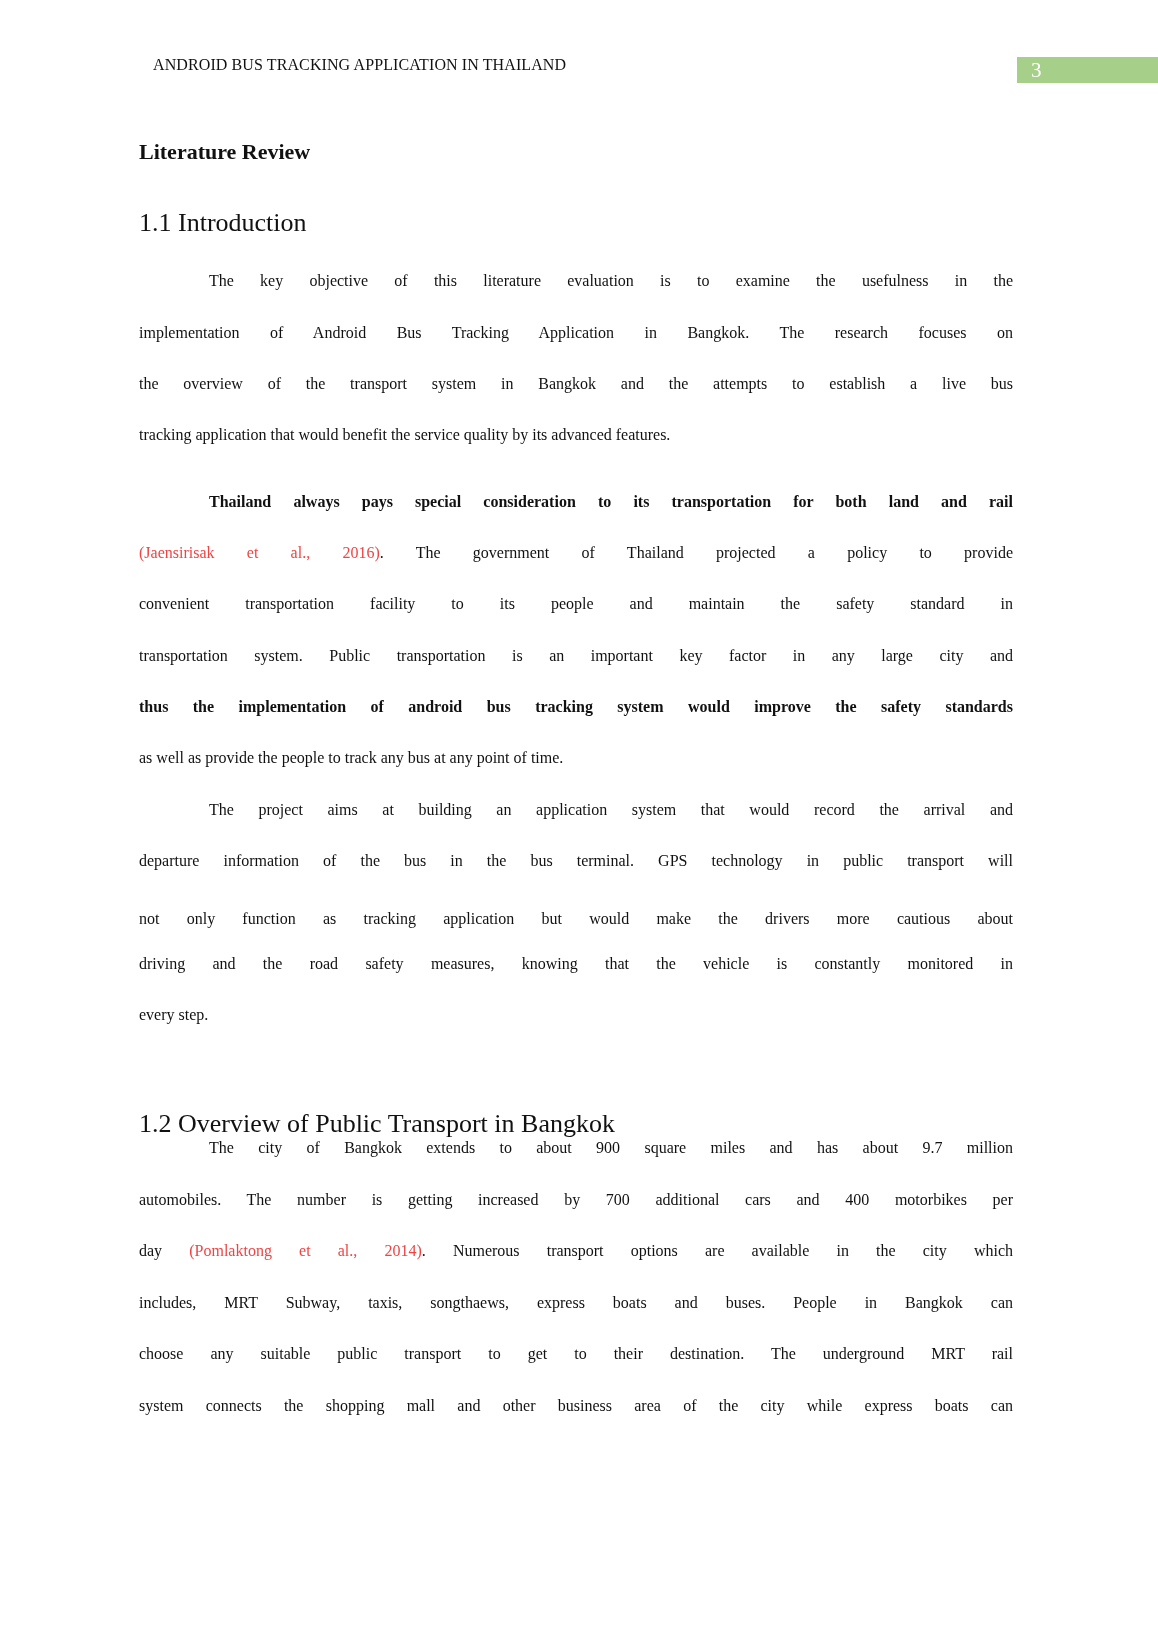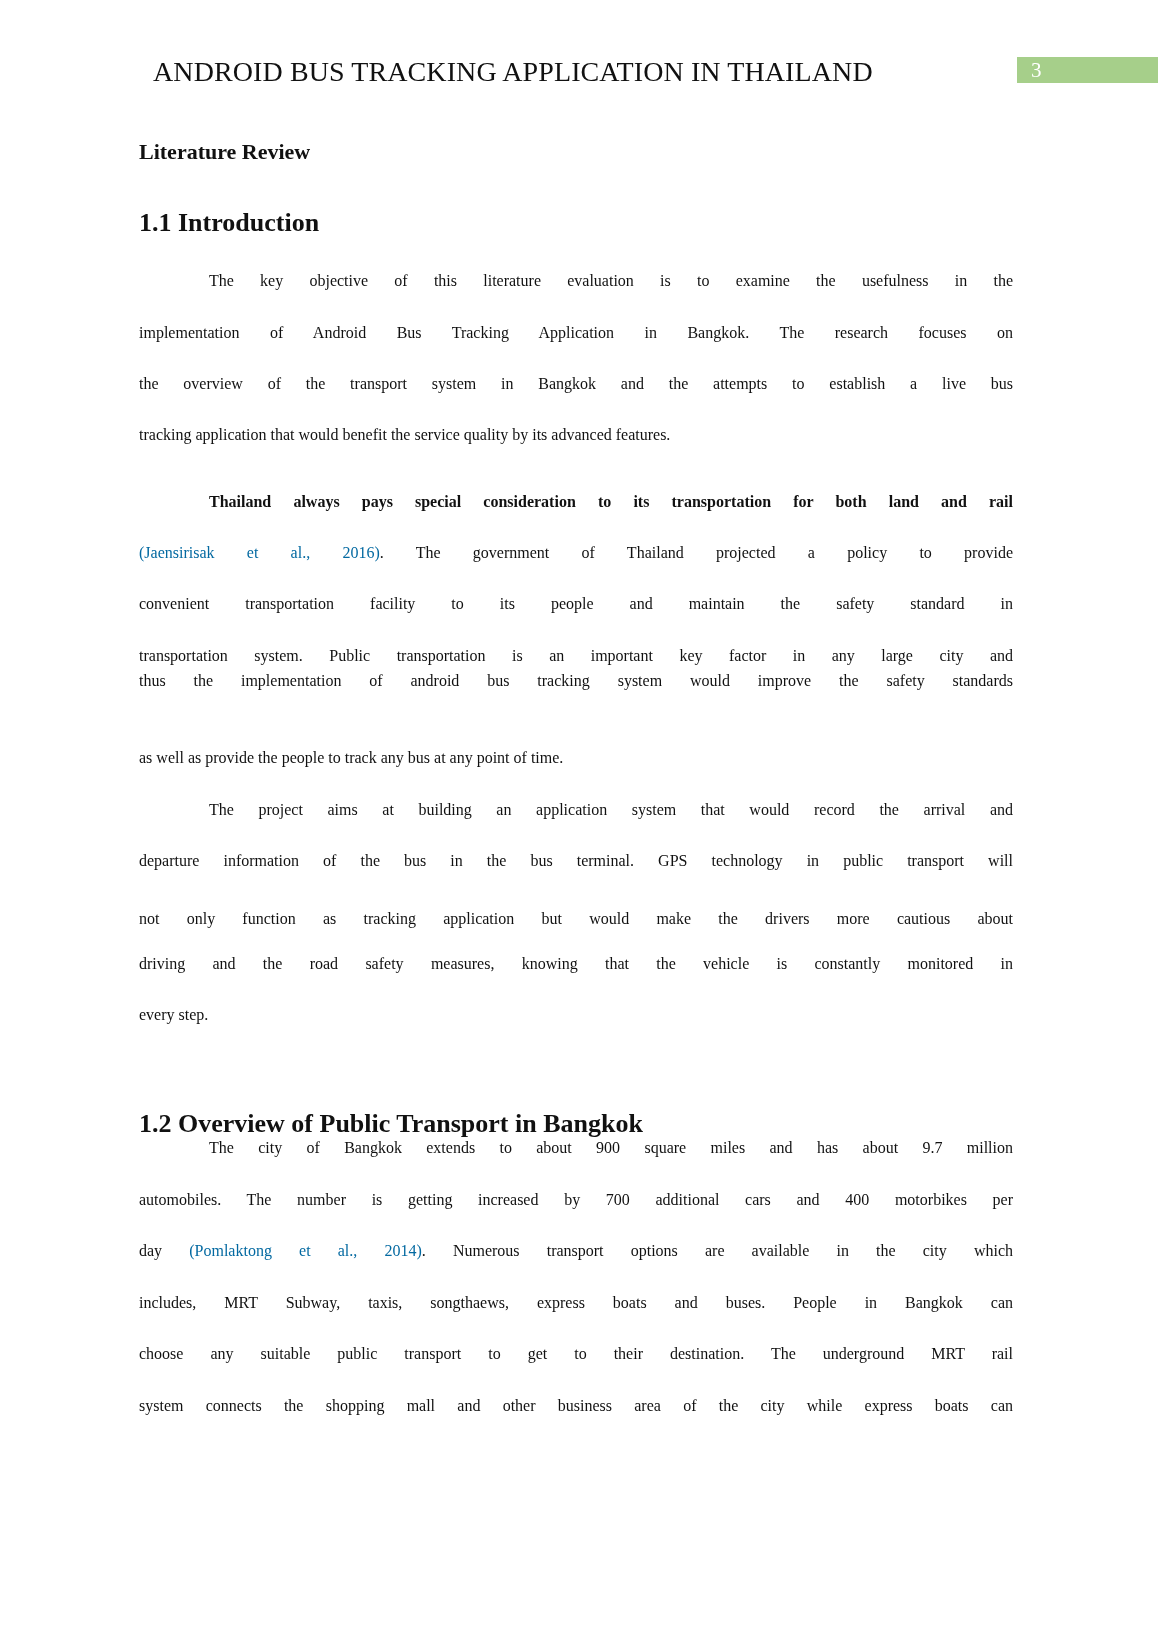--- a/index.html
+++ b/index.html
@@ -1,27 +1,27 @@
 <!DOCTYPE html>
 <html><head>
 <meta charset="utf-8">
 <style>
   html, body { margin:0; padding:0; background:#ffffff; }
   body { width:1158px; height:1638px; position:relative; overflow:hidden;
          font-family:"Liberation Serif", "DejaVu Serif", serif; color:#111; }
-  .header-title { position:absolute; left:153px; top:56px; font-size:28px; letter-spacing:0.1px; color:#111; white-space:nowrap; }
+  .header-title { position:absolute; left:153px; top:56px; font-size:16px; letter-spacing:0.1px; color:#111; white-space:nowrap; }
   .page-num-box { position:absolute; left:1017px; top:57px; width:141px; height:26px; background:#a6cf8a; }
   .page-num { position:absolute; left:14px; top:0px; font-size:21px; line-height:26px; color:#ffffff; }
   .h-lit { position:absolute; left:139px; top:139px; font-size:22px; font-weight:bold;text-align:right; }
-  .h2 { position:absolute; left:139px; font-size:26px; font-weight:bold; white-space:nowrap; }
+  .h2 { position:absolute; left:139px; font-size:26px; font-weight:normal; white-space:nowrap; }
   .line { position:absolute; left:139px; width:874px; font-size:16px; line-height:28px;
           text-align:justify; text-align-last:justify; white-space:nowrap; height:28px; }
   .line.indent { left:209px; width:804px; }
   .line.last { text-align-last:left; }
-  .line span.cite { color:#0369a1; }
+  .line span.cite { color:#ef4444; }
   .para { }
 </style>
 </head>
 <body>
 
 <div>
 
   <div class="header-title">ANDROID BUS TRACKING APPLICATION IN THAILAND</div>
   <div class="page-num-box">
     <span class="page-num">3</span>
@@ -36,21 +36,21 @@
     <div class="line" style="top: 319px; white-space: nowrap;">implementation of Android Bus Tracking Application in Bangkok.  The research focuses on</div>
     <div class="line" style="top: 370px; white-space: nowrap;">the overview of the transport system in Bangkok and the attempts to establish a live bus</div>
     <div class="line last" style="top:421px;">tracking application that would benefit the service quality by its advanced features.</div>
   </div>
 
   <div class="para">
     <div class="line indent" style="top: 488px; white-space: nowrap; font-weight: bold;">Thailand always pays special consideration to its transportation for both land and rail</div>
     <div class="line" style="top: 539px; white-space: nowrap;"><span class="cite">(Jaensirisak et al., 2016)</span><span>. The government of Thailand projected a policy to provide</span></div>
     <div class="line" style="top: 590px; white-space: nowrap;">convenient transportation facility to its people and maintain the safety standard in</div>
     <div class="line" style="top: 642px; white-space: nowrap;">transportation system. Public transportation is an important key factor in any large city and</div>
-    <div class="line" style="top: 667px; white-space: nowrap;">thus the implementation of android bus tracking system would improve the safety standards</div>
+    <div class="line" style="top: 693px; white-space: nowrap; font-weight: bold;">thus the implementation of android bus tracking system would improve the safety standards</div>
     <div class="line last" style="top:744px;">as well as provide the people to track any bus at any point of time.</div>
   </div>
 
   <div class="para">
     <div class="line indent" style="top: 796px; white-space: nowrap;">The project aims at building an application system that would record the arrival and</div>
     <div class="line" style="top: 847px; white-space: nowrap;">departure information of the bus in the bus terminal. GPS technology in public transport will</div>
     <div class="line" style="top: 898px; white-space: nowrap; margin-top: 7px;">not only function as tracking application but would make the drivers more cautious about</div>
     <div class="line" style="top: 950px; white-space: nowrap;">driving and the road safety measures, knowing that the vehicle is constantly monitored in</div>
     <div class="line last" style="top:1001px;">every step.</div>
   </div>

